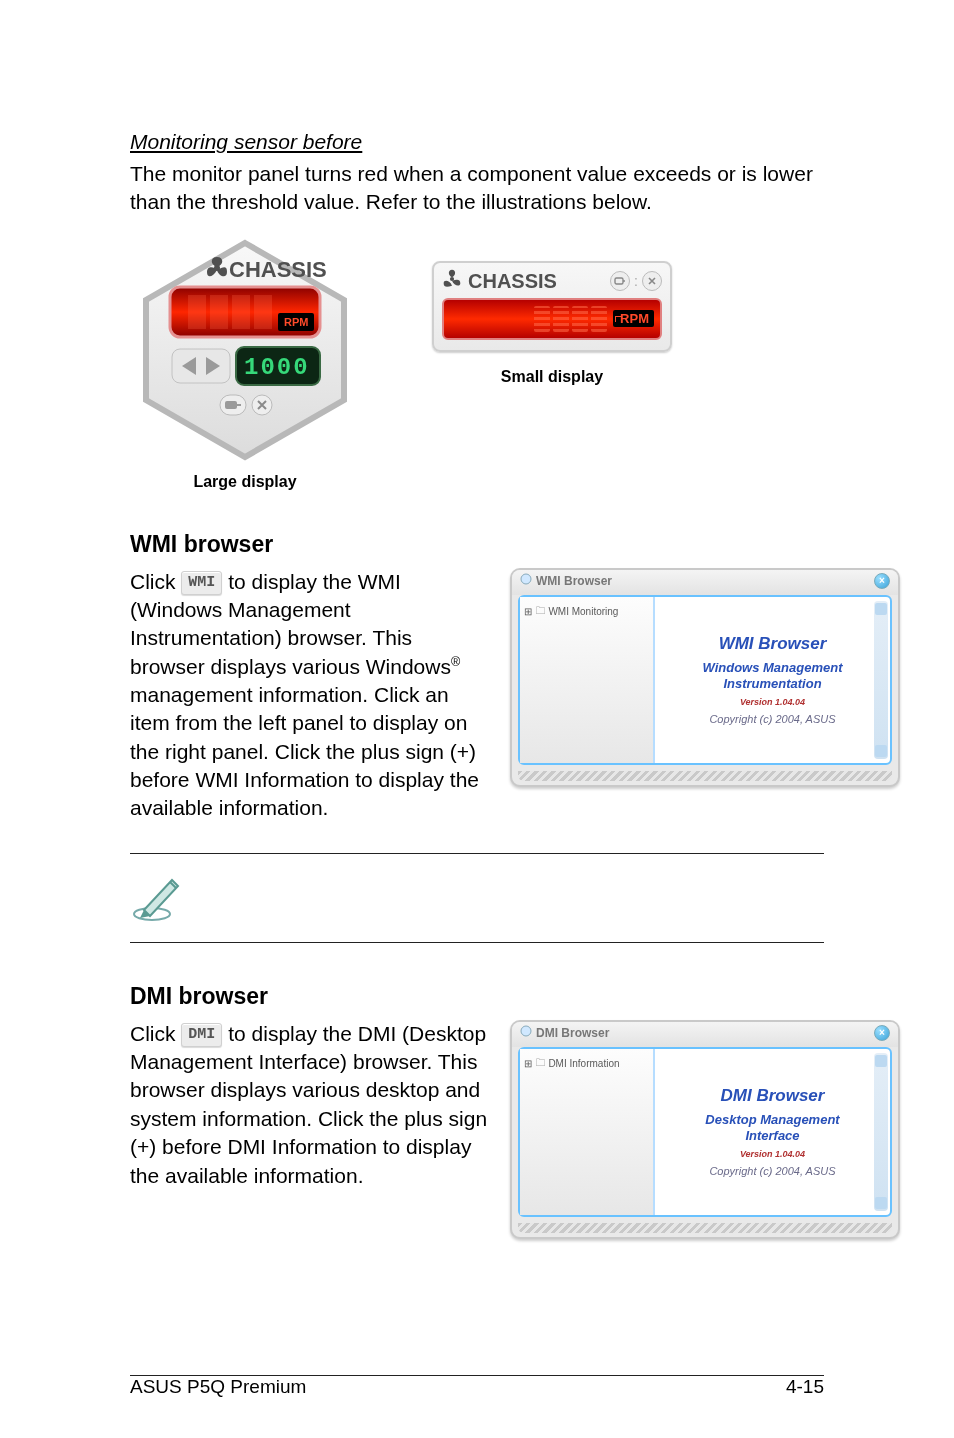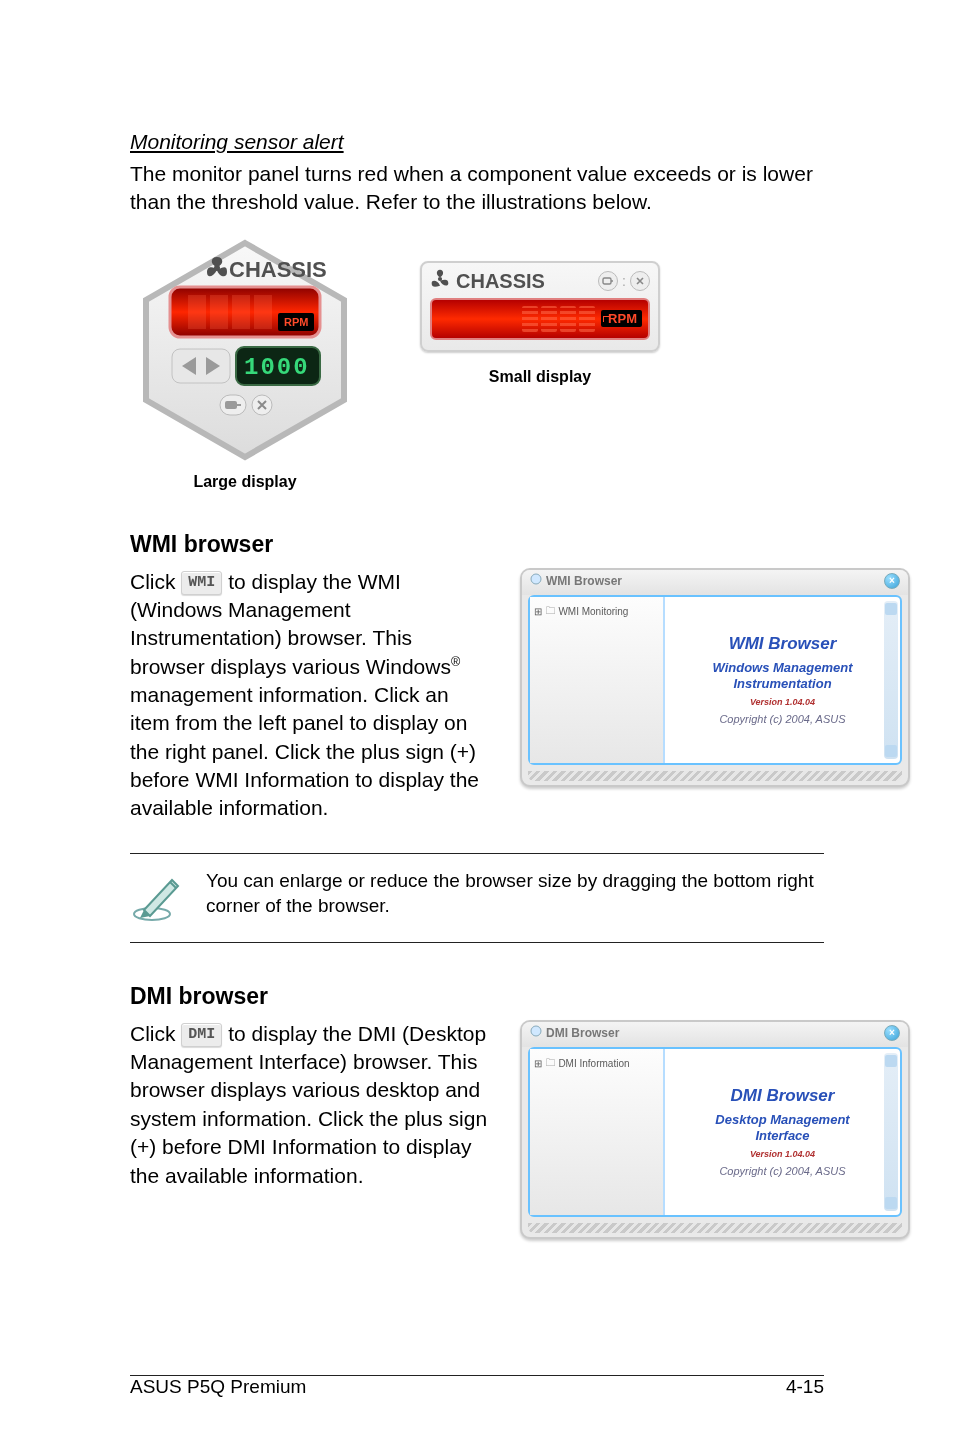--- a/index.html
+++ b/index.html
@@ -21,21 +21,21 @@
   .body-text {
     font-size: 21px;
     line-height: 1.35;
     margin-bottom: 18px;
   }
   .section-heading-bold {
     font-weight: bold;
     font-size: 23px;
     margin-bottom: 10px;
   }
-  .two-col-1 { display: flex; gap: 20px; align-items: flex-start; margin-bottom: 40px; }
+  .two-col-1 { display: flex; gap: 32px; align-items: flex-start; margin-bottom: 40px; }
   .col { display:flex; flex-direction:column; align-items:center; }
   .caption { font-size: 16px; font-weight: bold; margin-top: 8px; text-align:left; }
 
   
   .hex-wrap { width: 230px; height: 230px; position: relative; }
   .hex-svg { width: 100%; height: 100%; }
 
   .chassis-mini {
     width: 240px; border: 2px solid #cfcfcf; border-radius: 8px;
     background: linear-gradient(#f7f7f7,#e9e9e9);
@@ -69,21 +69,21 @@
     padding:1px 5px 1px 7px; border-radius:2px;
     position:relative;
   }
   .rpm-label::before{
     content:""; position:absolute; left:2px; top:50%; transform:translateY(-50%);
     width:5px; height:5px; border:1px solid #ff4a2a; border-right:none; border-bottom:none;
   }
   .rpm-label.big{ font-size:13px; }
 
   
-  .row-2 { display:flex; gap:30px; align-items:flex-start; margin-bottom:30px; }
+  .row-2 { display:flex; gap:20px; align-items:flex-start; margin-bottom:30px; }
   .row-2 .left { flex: 0 0 360px; }
   .row-2 .right { flex: 1; display:flex; justify-content:flex-end; }
 
   .inline-icon-btn{
     display:inline-block; vertical-align:middle;
     background:#ececec;
     border:1px solid #d0d0d0;
     border-radius:3px;
     padding:1px 6px;
     font-family: "Courier New", monospace;
@@ -177,21 +177,21 @@
     padding-top:0;
     display:flex; justify-content:space-between;
     font-size:19px;
   }
 
   sup{ font-size:0.6em; }
 </style>
 </head>
 <body>
 
-<div class="section-heading-italic">Monitoring sensor alert</div>
+<div class="section-heading-italic">Monitoring sensor before</div>
 <div class="body-text">The monitor panel turns red when a component value exceeds or is lower than the threshold value. Refer to the illustrations below.</div>
 
 <div class="two-col-1">
   <div class="col">
     <div class="hex-wrap">
       <svg class="hex-svg" viewBox="0 0 230 230">
         <polygon points="115,8 214,65 214,165 115,222 16,165 16,65" fill="url(#g1)" stroke="#b8b8b8" stroke-width="6"></polygon>
         <defs>
           <linearGradient id="g1" x1="0" y1="0" x2="0" y2="1">
             <stop offset="0" stop-color="#f8f8f8"></stop>
@@ -335,21 +335,20 @@
 
 <div class="note-wrap">
   <div class="note-icon">
     <svg viewBox="0 0 56 56" width="56" height="56">
       <ellipse cx="22" cy="46" rx="18" ry="6" fill="none" stroke="#7aa" stroke-width="2"></ellipse>
       <path d="M14 42 L42 12 L48 18 L20 48 Z" fill="#cfe8e4" stroke="#5a9a92" stroke-width="2"></path>
       <path d="M14 42 L10 50 L20 48 Z" fill="#5a9a92"></path>
       <path d="M40 14 L46 20" stroke="#5a9a92" stroke-width="2"></path>
     </svg>
   </div>
-  <div class="note-text">You can enlarge or reduce the browser size by dragging the bottom right corner of the browser.</div>
 </div>
 
 <div class="section-heading-bold">DMI browser</div>
 <div class="row-2">
   <div class="left">
     <p class="body-text" style="margin-bottom:0;">
       <span>Click </span><span class="inline-icon-btn">DMI</span><span> to display the DMI (Desktop Management Interface) browser. This browser displays various desktop and system information. Click the plus sign (+) before DMI Information to display the available information.</span>
     </p>
   </div>
   <div class="right">

